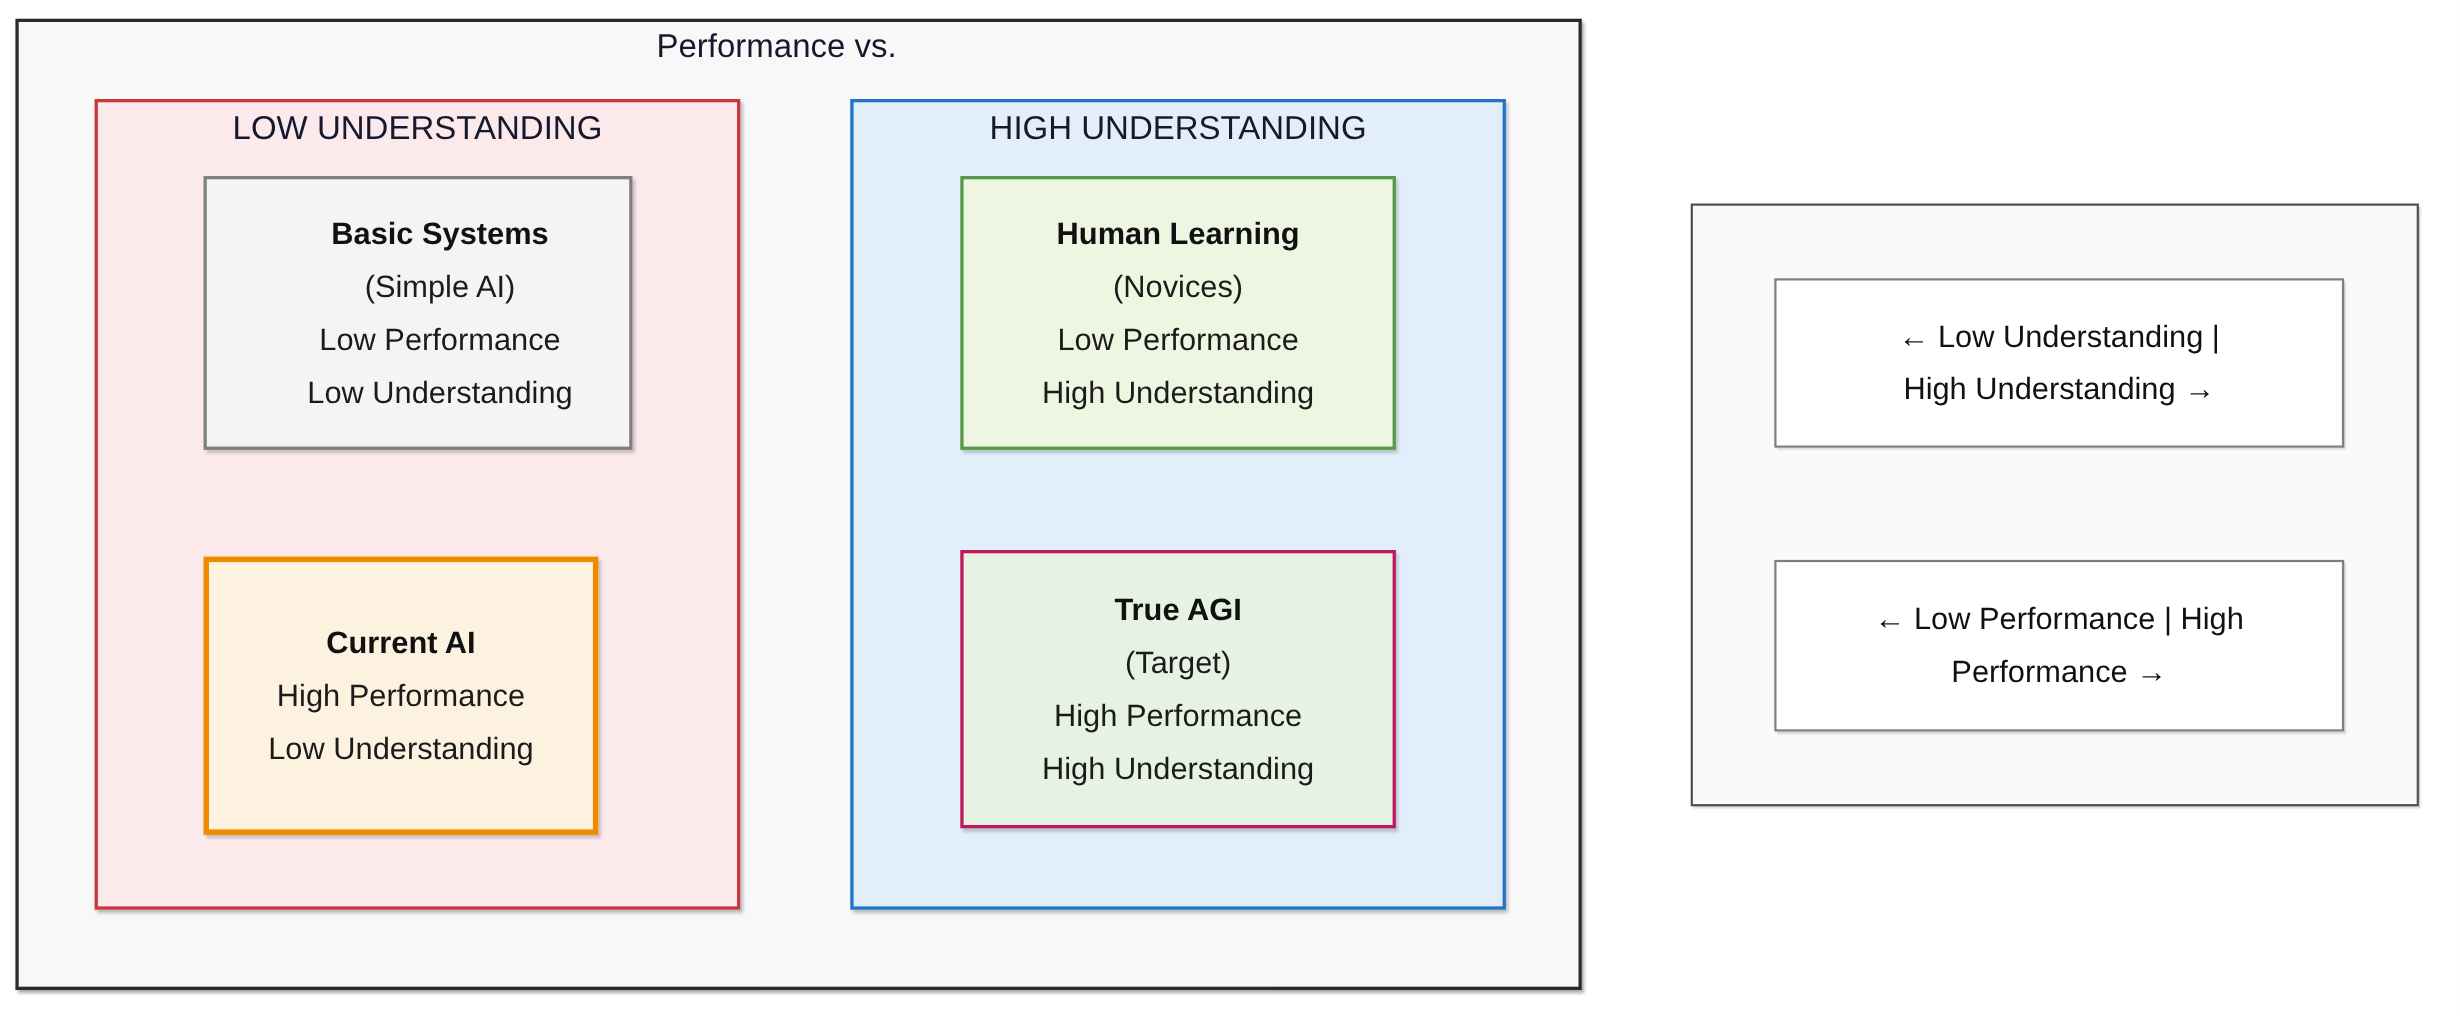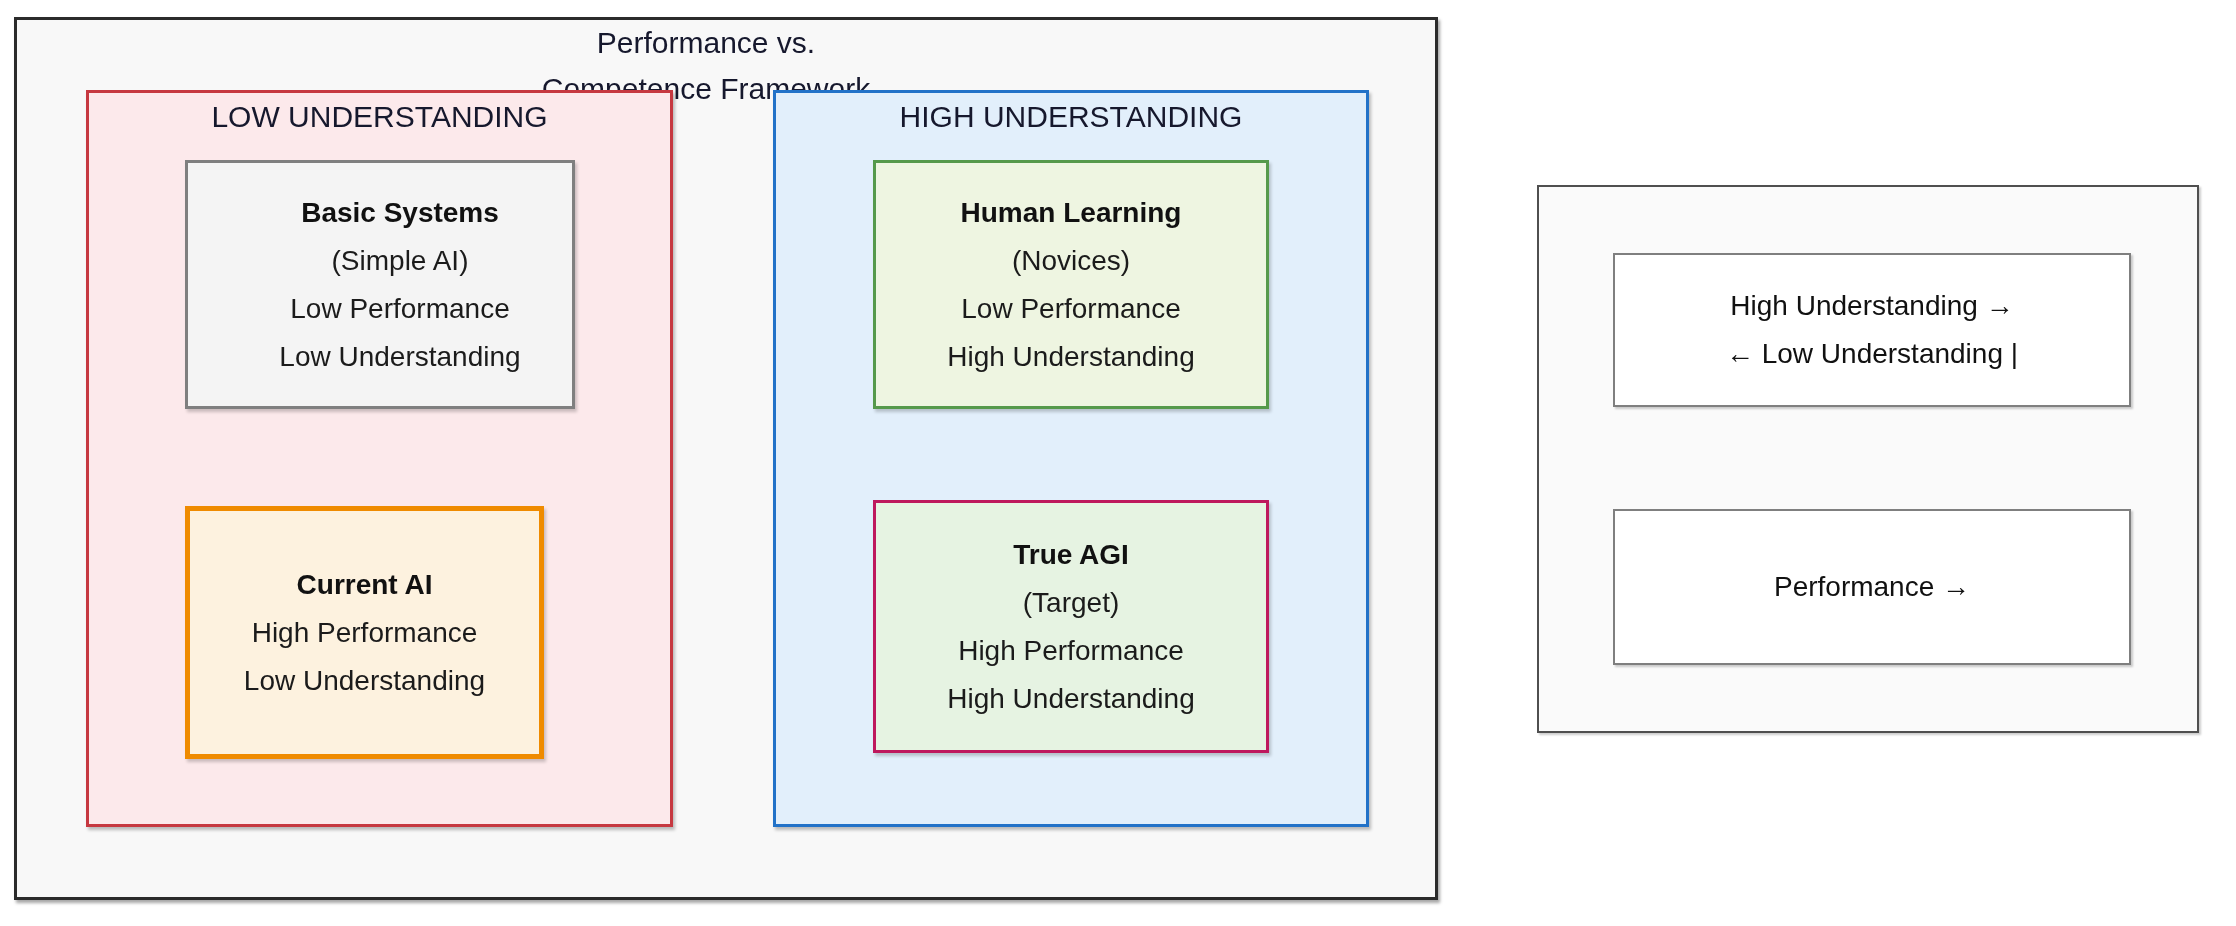--- a/index.html
+++ b/index.html
@@ -105,21 +105,20 @@
   .legend-box-1 { top: 253px; height: 154px; }
   .legend-box-2 { top: 509px; height: 156px; }
 </style>
 </head>
 <body>
 
 <div class="abs frame"></div>
 
 <div class="abs title">
   <div>Performance vs.</div>
-  <div>Competence Framework</div>
 </div>
 
 <div class="abs quadrant quadrant-low">
   <div class="quadrant-label">LOW UNDERSTANDING</div>
 </div>
 
 <div class="abs quadrant quadrant-high">
   <div class="quadrant-label">HIGH UNDERSTANDING</div>
 </div>
 
@@ -146,19 +145,20 @@
 <div class="abs node node-agi">
   <div class="first">True AGI</div>
   <div>(Target)</div>
   <div>High Performance</div>
   <div>High Understanding</div>
 </div>
 
 <div class="abs legend-panel"></div>
 
 <div class="abs legend-box legend-box-1">
+  <div>← Low Understanding |</div>
   <div>High Understanding →</div>
-  <div>← Low Understanding |</div>
 </div>
 
 <div class="abs legend-box legend-box-2">
+  <div>← Low Performance | High</div>
   <div>Performance →</div>
 </div>
 
 </body></html>

